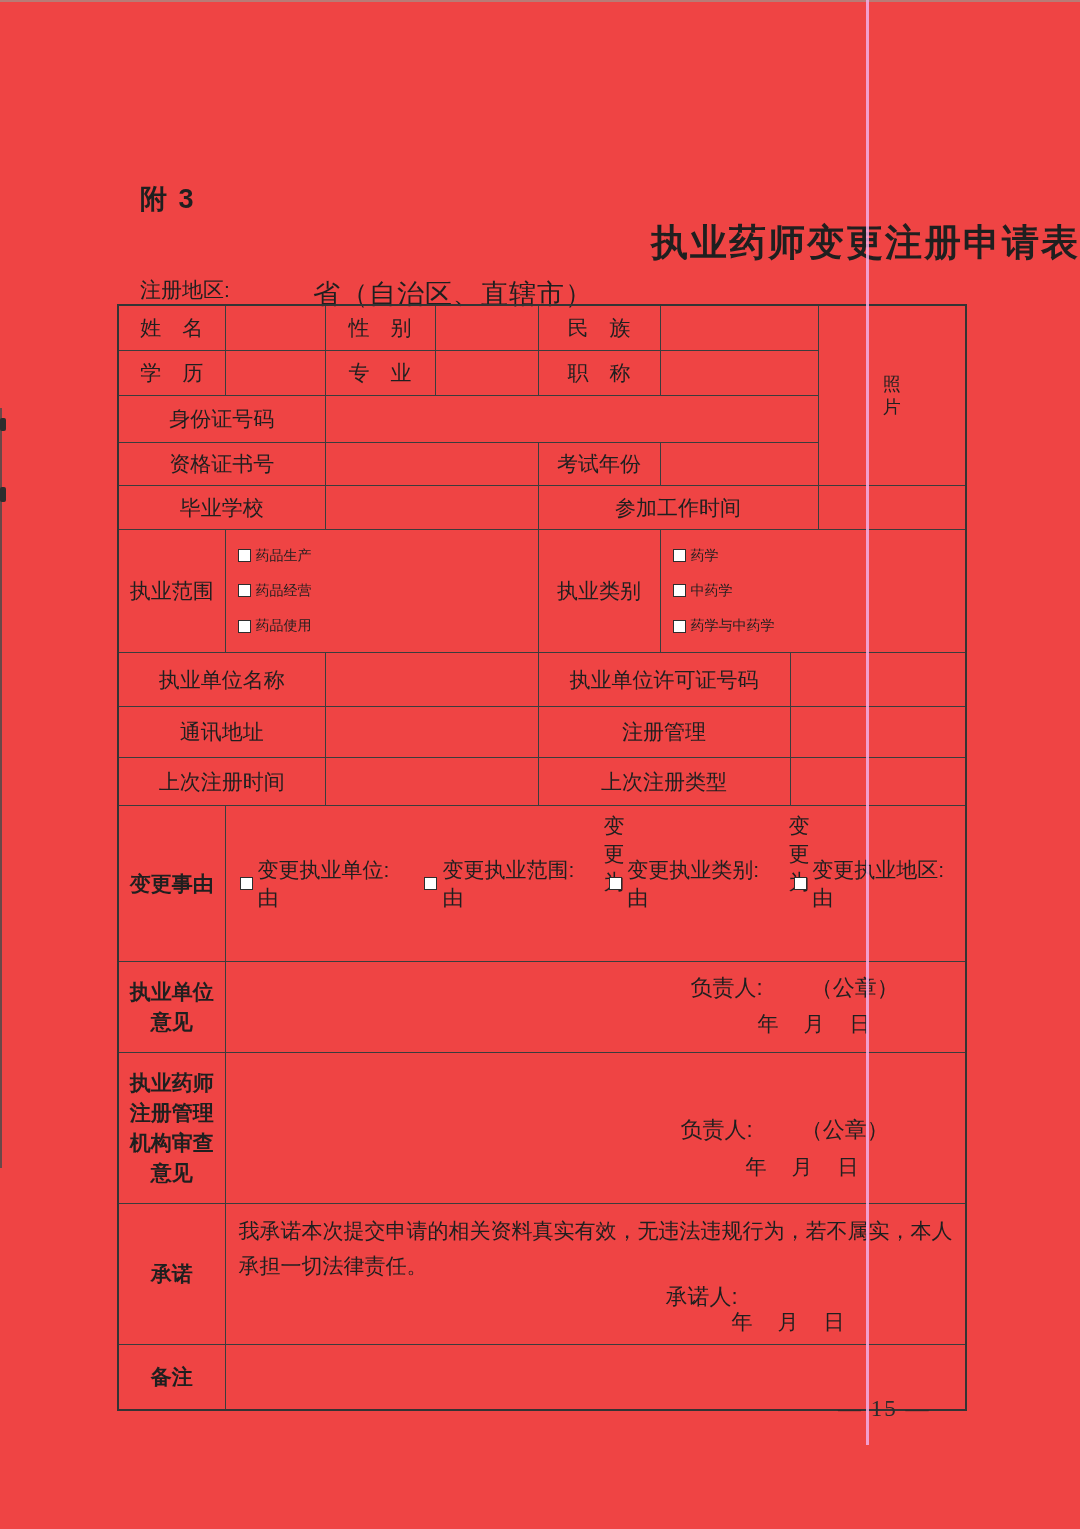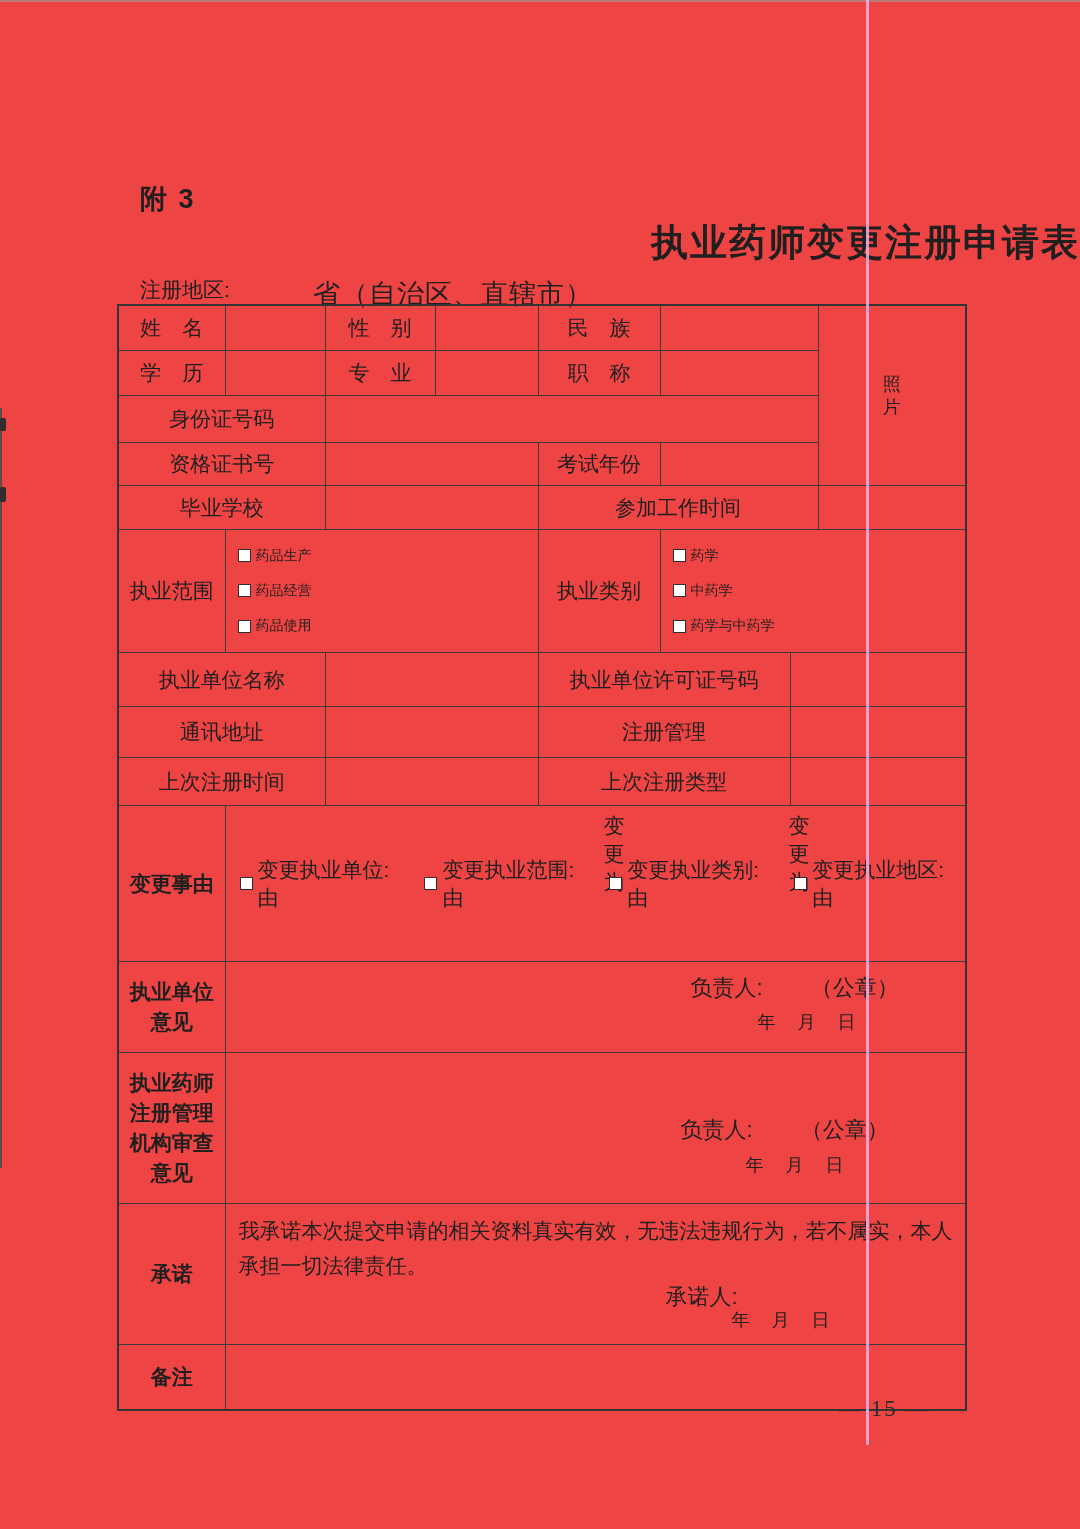--- a/index.html
+++ b/index.html
@@ -55,21 +55,21 @@
   .opt-wrap{display:flex;flex-direction:column;justify-content:space-around;height:100%;padding:8px 0 8px 12px;box-sizing:border-box;}
   .opt-line{display:flex;align-items:center;font-size:14px;}
   .cb{display:inline-block;width:11px;height:11px;border:1.6px solid #2d2d2d;margin-right:5px;flex:0 0 auto;background:#fff;}
 
   .chg-wrap{display:flex;justify-content:space-around;height:100%;padding:6px 0;box-sizing:border-box;}
   .chg-line{position:relative;display:flex;align-items:center;padding-left:14px;font-size:21px;text-align:left;}
   .chg-to{position:absolute;left:378px;top:0;}
 
   .sig-row{position:absolute;display:flex;white-space:nowrap;font-size:22px;}
   .sig-gap{display:inline-block;width:48px;}
-  .sig-date{position:absolute;white-space:nowrap;font-size:18px;letter-spacing:2px;}
+  .sig-date{position:absolute;white-space:nowrap;font-size:21px;letter-spacing:2px;}
 
   .commit-text{position:absolute;left:13px;top:9px;right:6px;text-align:left;font-size:21px;line-height:35px;}
   .multiline{line-height:30px;font-weight:700;}
 
   .page-number{position:absolute;left:838px;top:1396px;font-size:23px;font-family:"Liberation Serif", serif;letter-spacing:2px;color:#2b2b2b;z-index:6;}
 </style>
 </head>
 <body>
 
 <div class="page">

